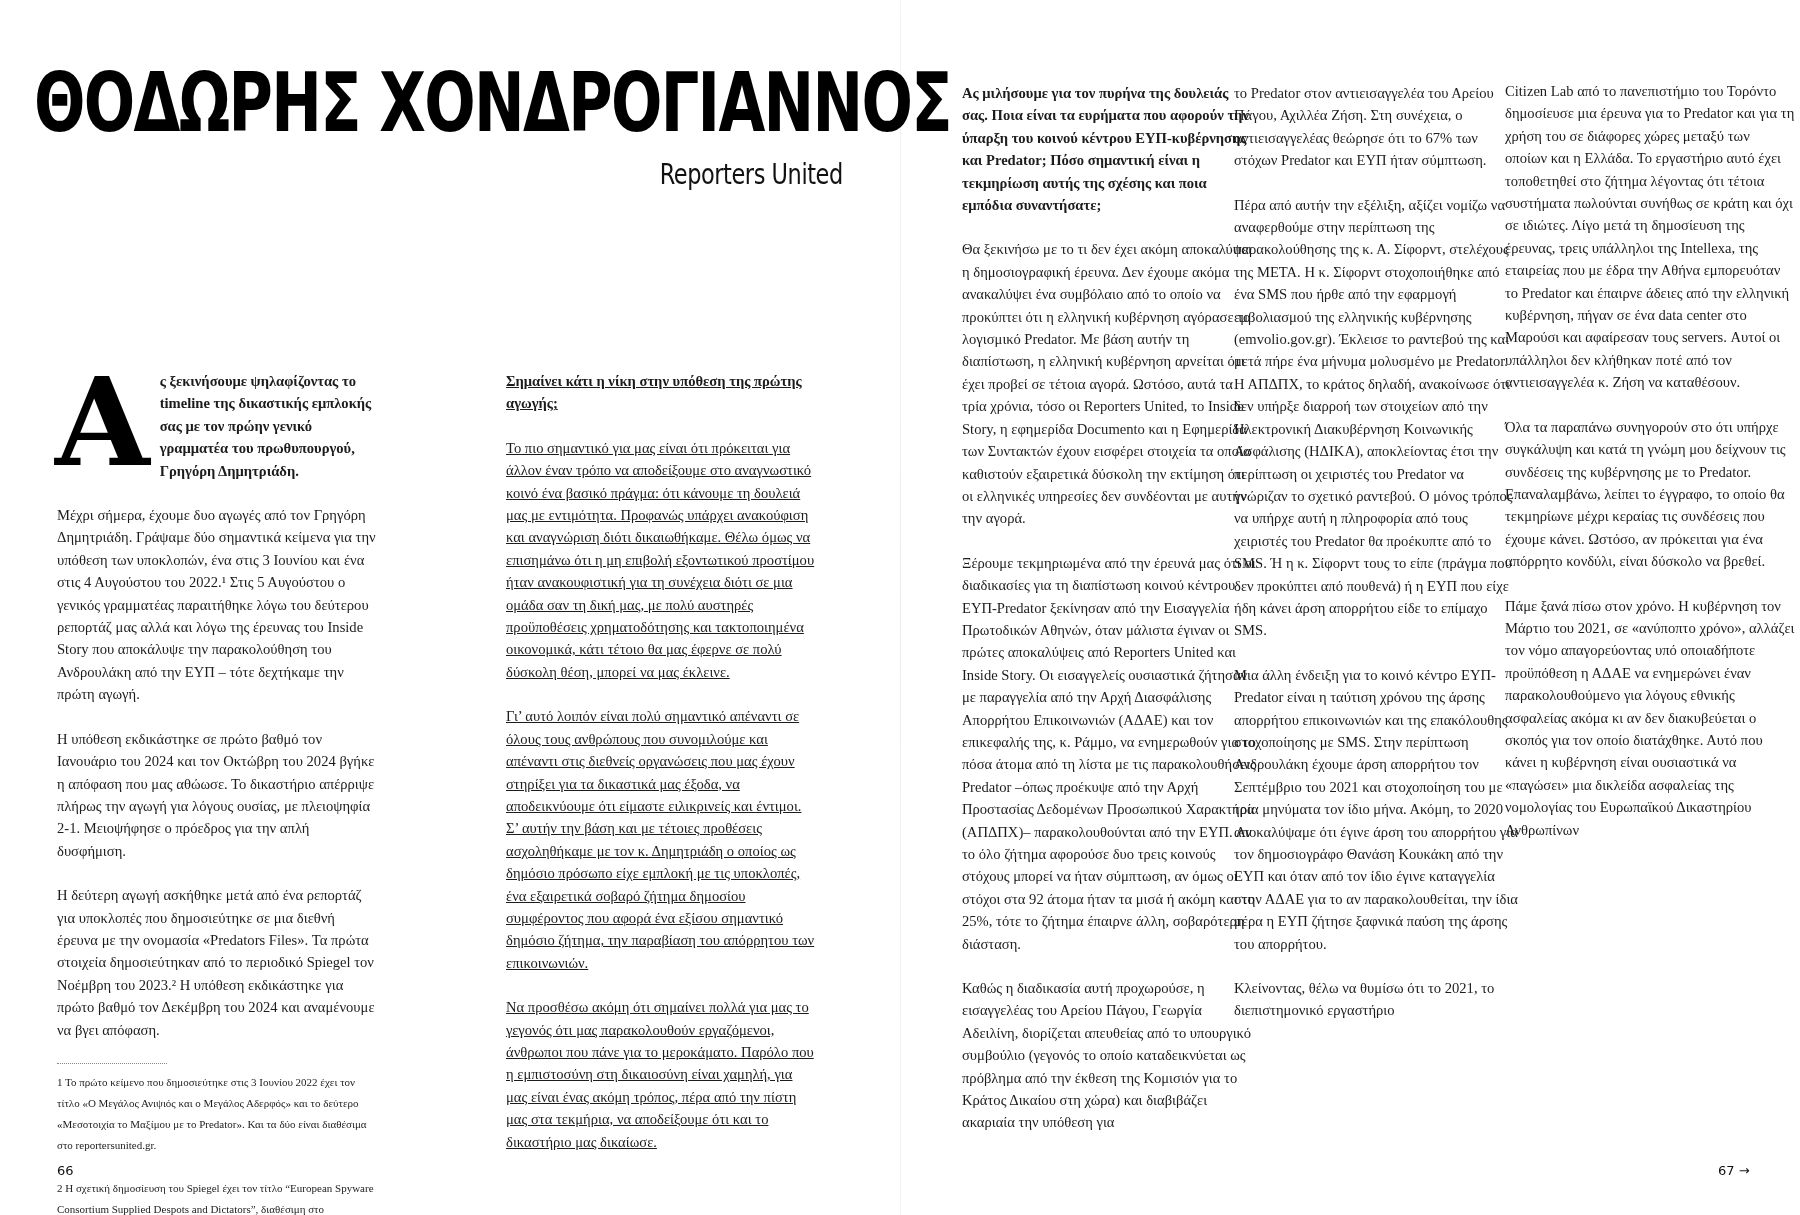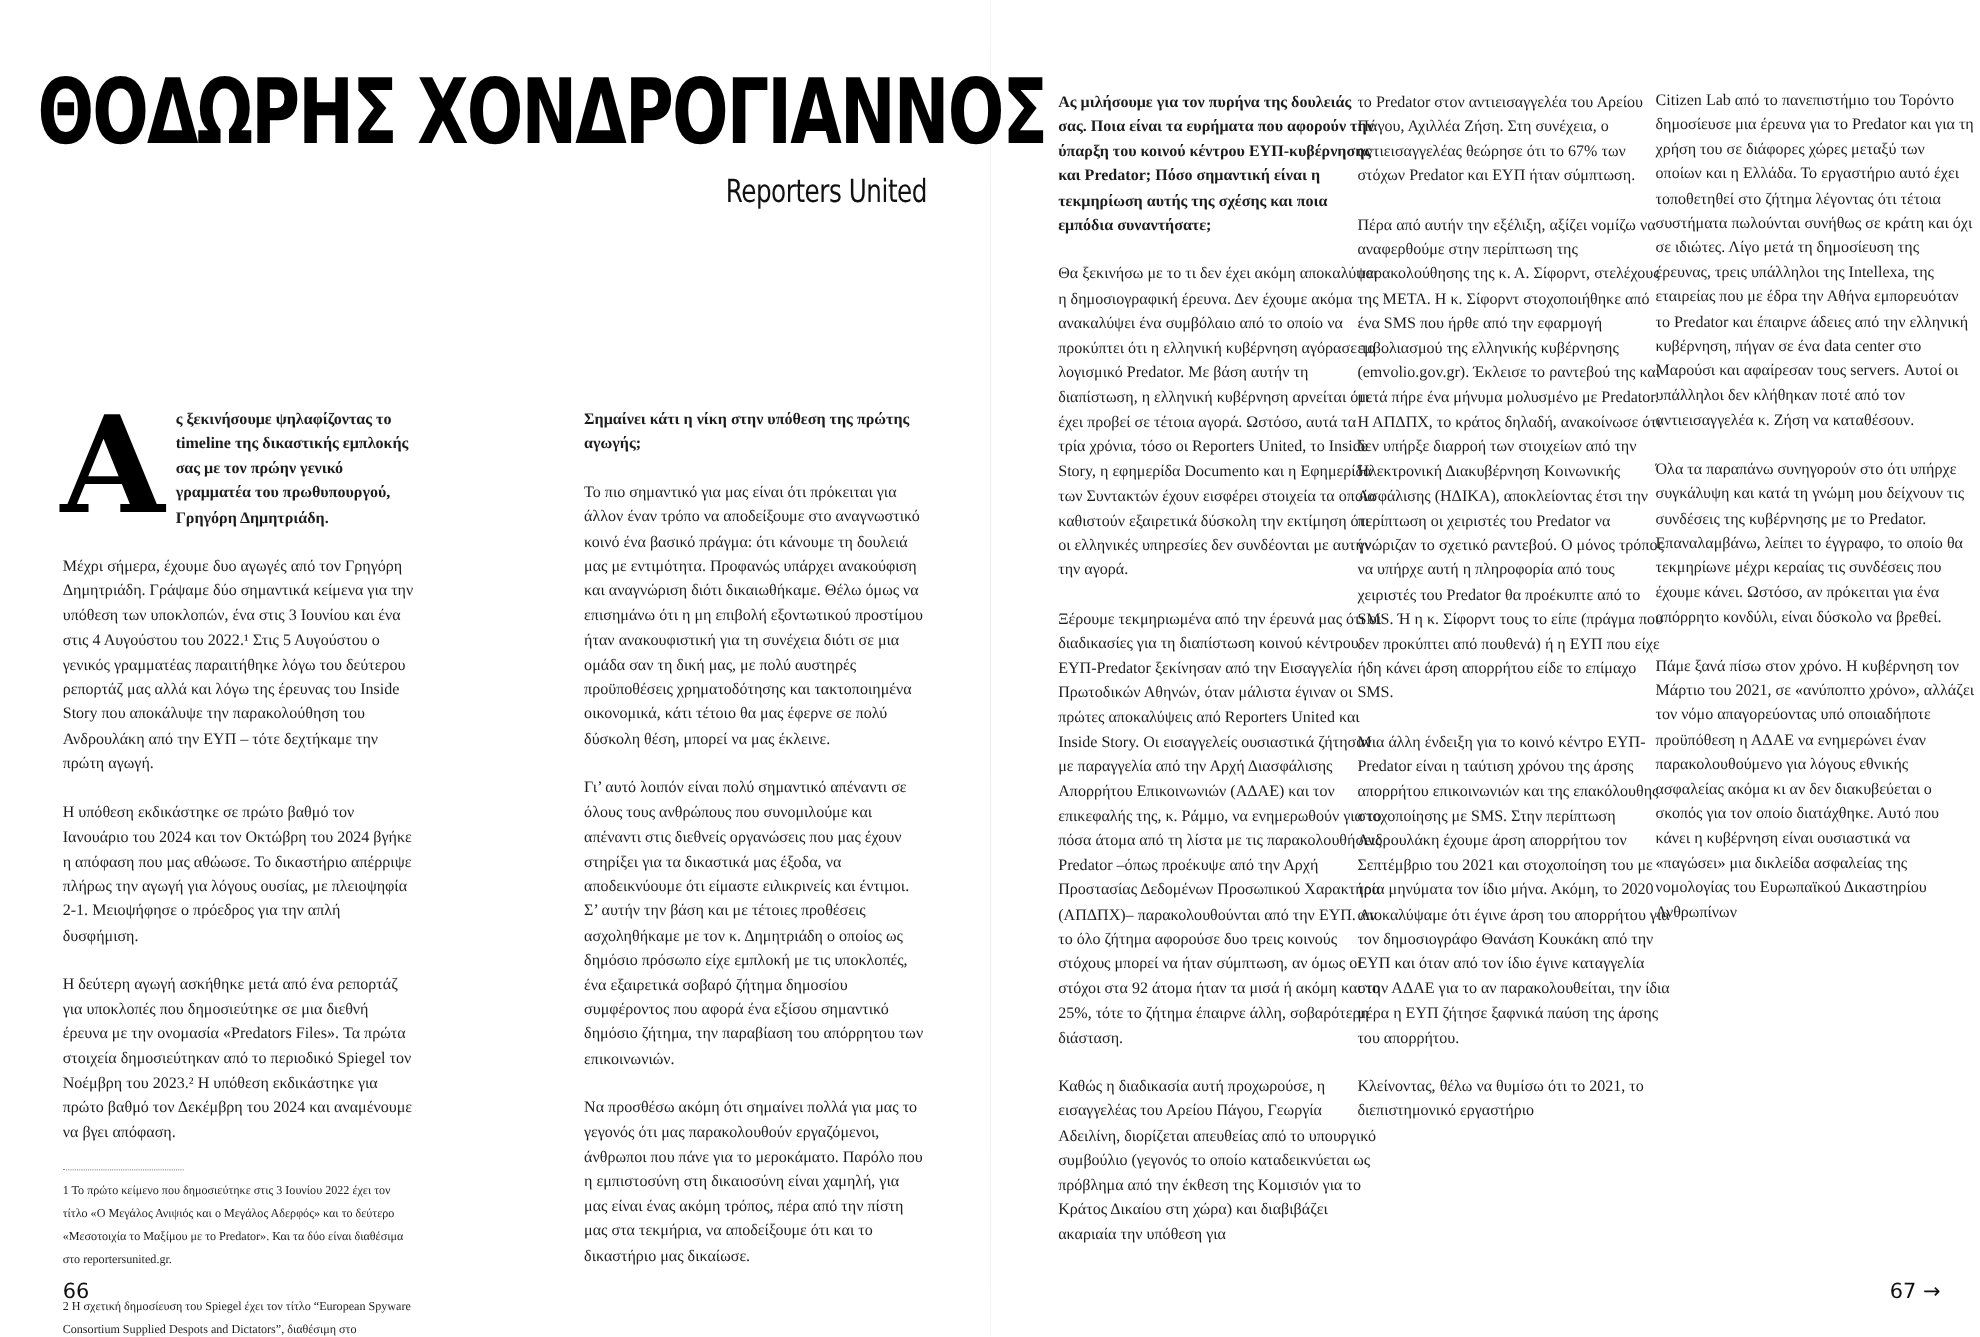--- a/index.html
+++ b/index.html
@@ -24,21 +24,21 @@
   .dropcap-wrap { position:relative; }
   .dropcap { float:left; font-family:"DejaVu Serif","Liberation Serif",serif; font-weight:900;
              font-size:122px; line-height:96px; margin:4px 10px 0 -2px; color:#000; }
   .lead { font-weight:bold; margin-bottom:22px; }
   .clear { clear:both; }
 
   .fn-rule { width:110px; border-top:1px dotted #888; margin:2px 0 8px 0; height:0; }
   .fn { font-size:11px; line-height:21px; }
 
   .pagenum { position:absolute; font-family:"DejaVu Sans","Liberation Sans",sans-serif;
-             font-size:19px; color:#111; }
+             font-size:13px; color:#111; }
 </style>
 </head>
 <body>
 
 <div class="spread">
 
   <div class="gutter"></div>
 
   <section>
     <h1 class="title">ΘΟΔΩΡΗΣ ΧΟΝΔΡΟΓΙΑΝΝΟΣ</h1>
@@ -51,21 +51,21 @@
         <div class="clear"></div>
       </div>
       <p>Μέχρι σήμερα, έχουμε δυο αγωγές από τον Γρηγόρη Δημητριάδη. Γράψαμε δύο σημαντικά κείμενα για την υπόθεση των υποκλοπών, ένα στις 3 Ιουνίου και ένα στις 4 Αυγούστου του 2022.¹ Στις 5 Αυγούστου ο γενικός γραμματέας παραιτήθηκε λόγω του δεύτερου ρεπορτάζ μας αλλά και λόγω της έρευνας του Inside Story που αποκάλυψε την παρακολούθηση του Ανδρουλάκη από την ΕΥΠ – τότε δεχτήκαμε την πρώτη αγωγή.</p>
       <p>Η υπόθεση εκδικάστηκε σε πρώτο βαθμό τον Ιανουάριο του 2024 και τον Οκτώβρη του 2024 βγήκε η απόφαση που μας αθώωσε. Το δικαστήριο απέρριψε πλήρως την αγωγή για λόγους ουσίας, με πλειοψηφία 2-1. Μειοψήφησε ο πρόεδρος για την απλή δυσφήμιση.</p>
       <p>Η δεύτερη αγωγή ασκήθηκε μετά από ένα ρεπορτάζ για υποκλοπές που δημοσιεύτηκε σε μια διεθνή έρευνα με την ονομασία «Predators Files». Τα πρώτα στοιχεία δημοσιεύτηκαν από το περιοδικό Spiegel τον Νοέμβρη του 2023.² Η υπόθεση εκδικάστηκε για πρώτο βαθμό τον Δεκέμβρη του 2024 και αναμένουμε να βγει απόφαση.</p>
       <div class="fn-rule"></div>
       <p class="fn">1 Το πρώτο κείμενο που δημοσιεύτηκε στις 3 Ιουνίου 2022 έχει τον τίτλο «Ο Μεγάλος Ανιψιός και ο Μεγάλος Αδερφός» και το δεύτερο «Μεσοτοιχία το Μαξίμου με το Predator». Και τα δύο είναι διαθέσιμα στο reportersunited.gr.</p>
       <p class="fn">2 Η σχετική δημοσίευση του Spiegel έχει τον τίτλο “European Spyware Consortium Supplied Despots and Dictators”, διαθέσιμη στο https://www.spiegel.de/international/.</p>
     </div>
 
-    <div class="col" style="left:531px; top:370px; width:310px;">
+    <div class="col" style="left:506px; top:370px; width:310px;text-decoration:underline;">
       <p class="q">Σημαίνει κάτι η νίκη στην υπόθεση της πρώτης αγωγής;</p>
       <p>Το πιο σημαντικό για μας είναι ότι πρόκειται για άλλον έναν τρόπο να αποδείξουμε στο αναγνωστικό κοινό ένα βασικό πράγμα: ότι κάνουμε τη δουλειά μας με εντιμότητα. Προφανώς υπάρχει ανακούφιση και αναγνώριση διότι δικαιωθήκαμε. Θέλω όμως να επισημάνω ότι η μη επιβολή εξοντωτικού προστίμου ήταν ανακουφιστική για τη συνέχεια διότι σε μια ομάδα σαν τη δική μας, με πολύ αυστηρές προϋποθέσεις χρηματοδότησης και τακτοποιημένα οικονομικά, κάτι τέτοιο θα μας έφερνε σε πολύ δύσκολη θέση, μπορεί να μας έκλεινε.</p>
       <p>Γι’ αυτό λοιπόν είναι πολύ σημαντικό απέναντι σε όλους τους ανθρώπους που συνομιλούμε και απέναντι στις διεθνείς οργανώσεις που μας έχουν στηρίξει για τα δικαστικά μας έξοδα, να αποδεικνύουμε ότι είμαστε ειλικρινείς και έντιμοι. Σ’ αυτήν την βάση και με τέτοιες προθέσεις ασχοληθήκαμε με τον κ. Δημητριάδη ο οποίος ως δημόσιο πρόσωπο είχε εμπλοκή με τις υποκλοπές, ένα εξαιρετικά σοβαρό ζήτημα δημοσίου συμφέροντος που αφορά ένα εξίσου σημαντικό δημόσιο ζήτημα, την παραβίαση του απόρρητου των επικοινωνιών.</p>
       <p>Να προσθέσω ακόμη ότι σημαίνει πολλά για μας το γεγονός ότι μας παρακολουθούν εργαζόμενοι, άνθρωποι που πάνε για το μεροκάματο. Παρόλο που η εμπιστοσύνη στη δικαιοσύνη είναι χαμηλή, για μας είναι ένας ακόμη τρόπος, πέρα από την πίστη μας στα τεκμήρια, να αποδείξουμε ότι και το δικαστήριο μας δικαίωσε.</p>
     </div>
 
     <div class="pagenum" style="left:57px; top:1163px;">66</div>
   </section>
 
   <section>

